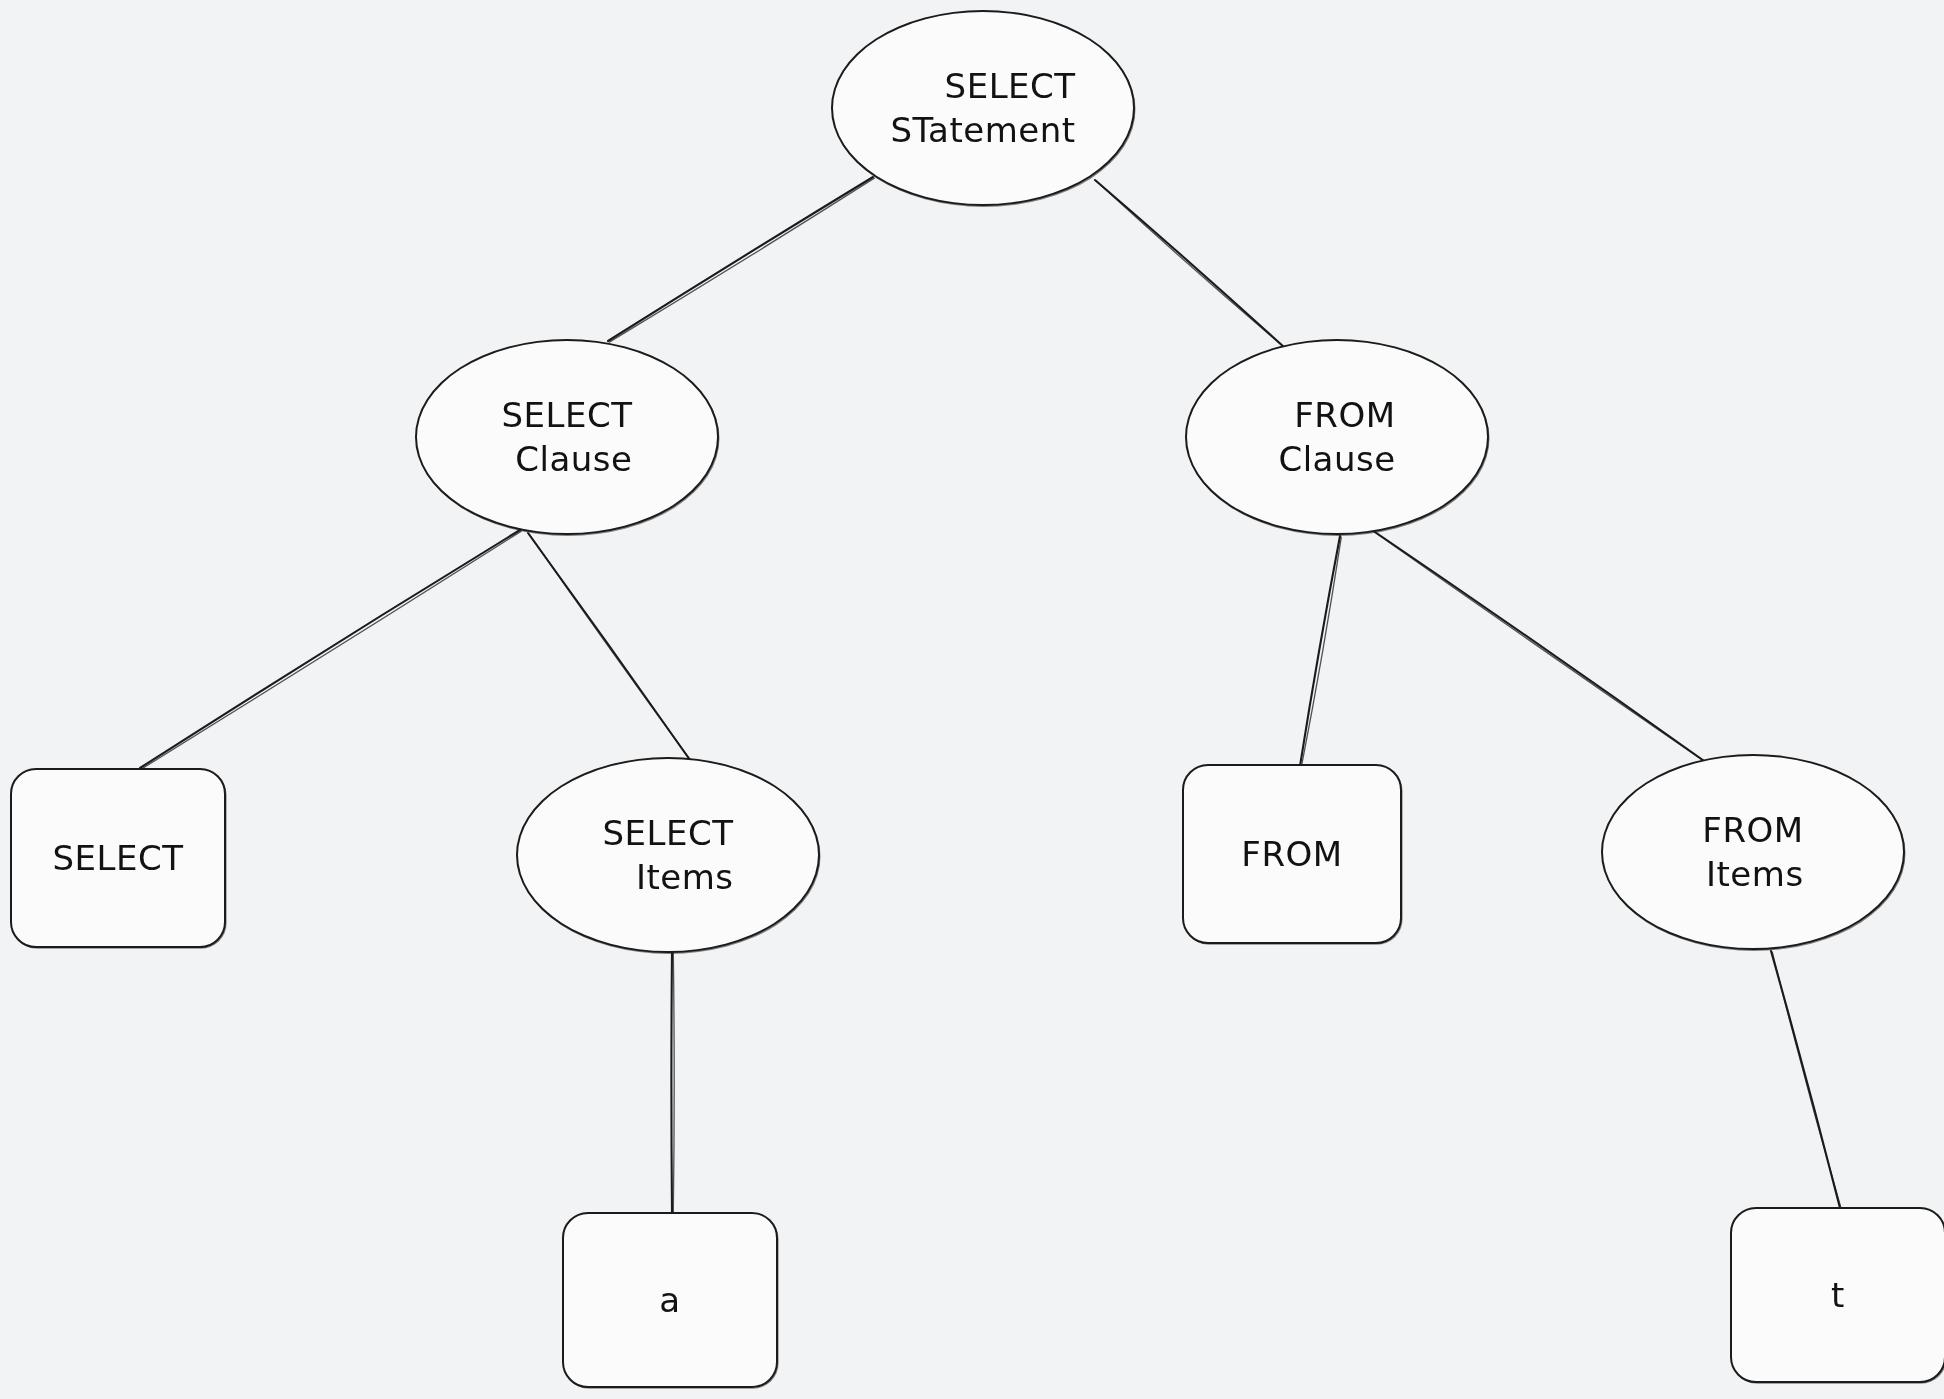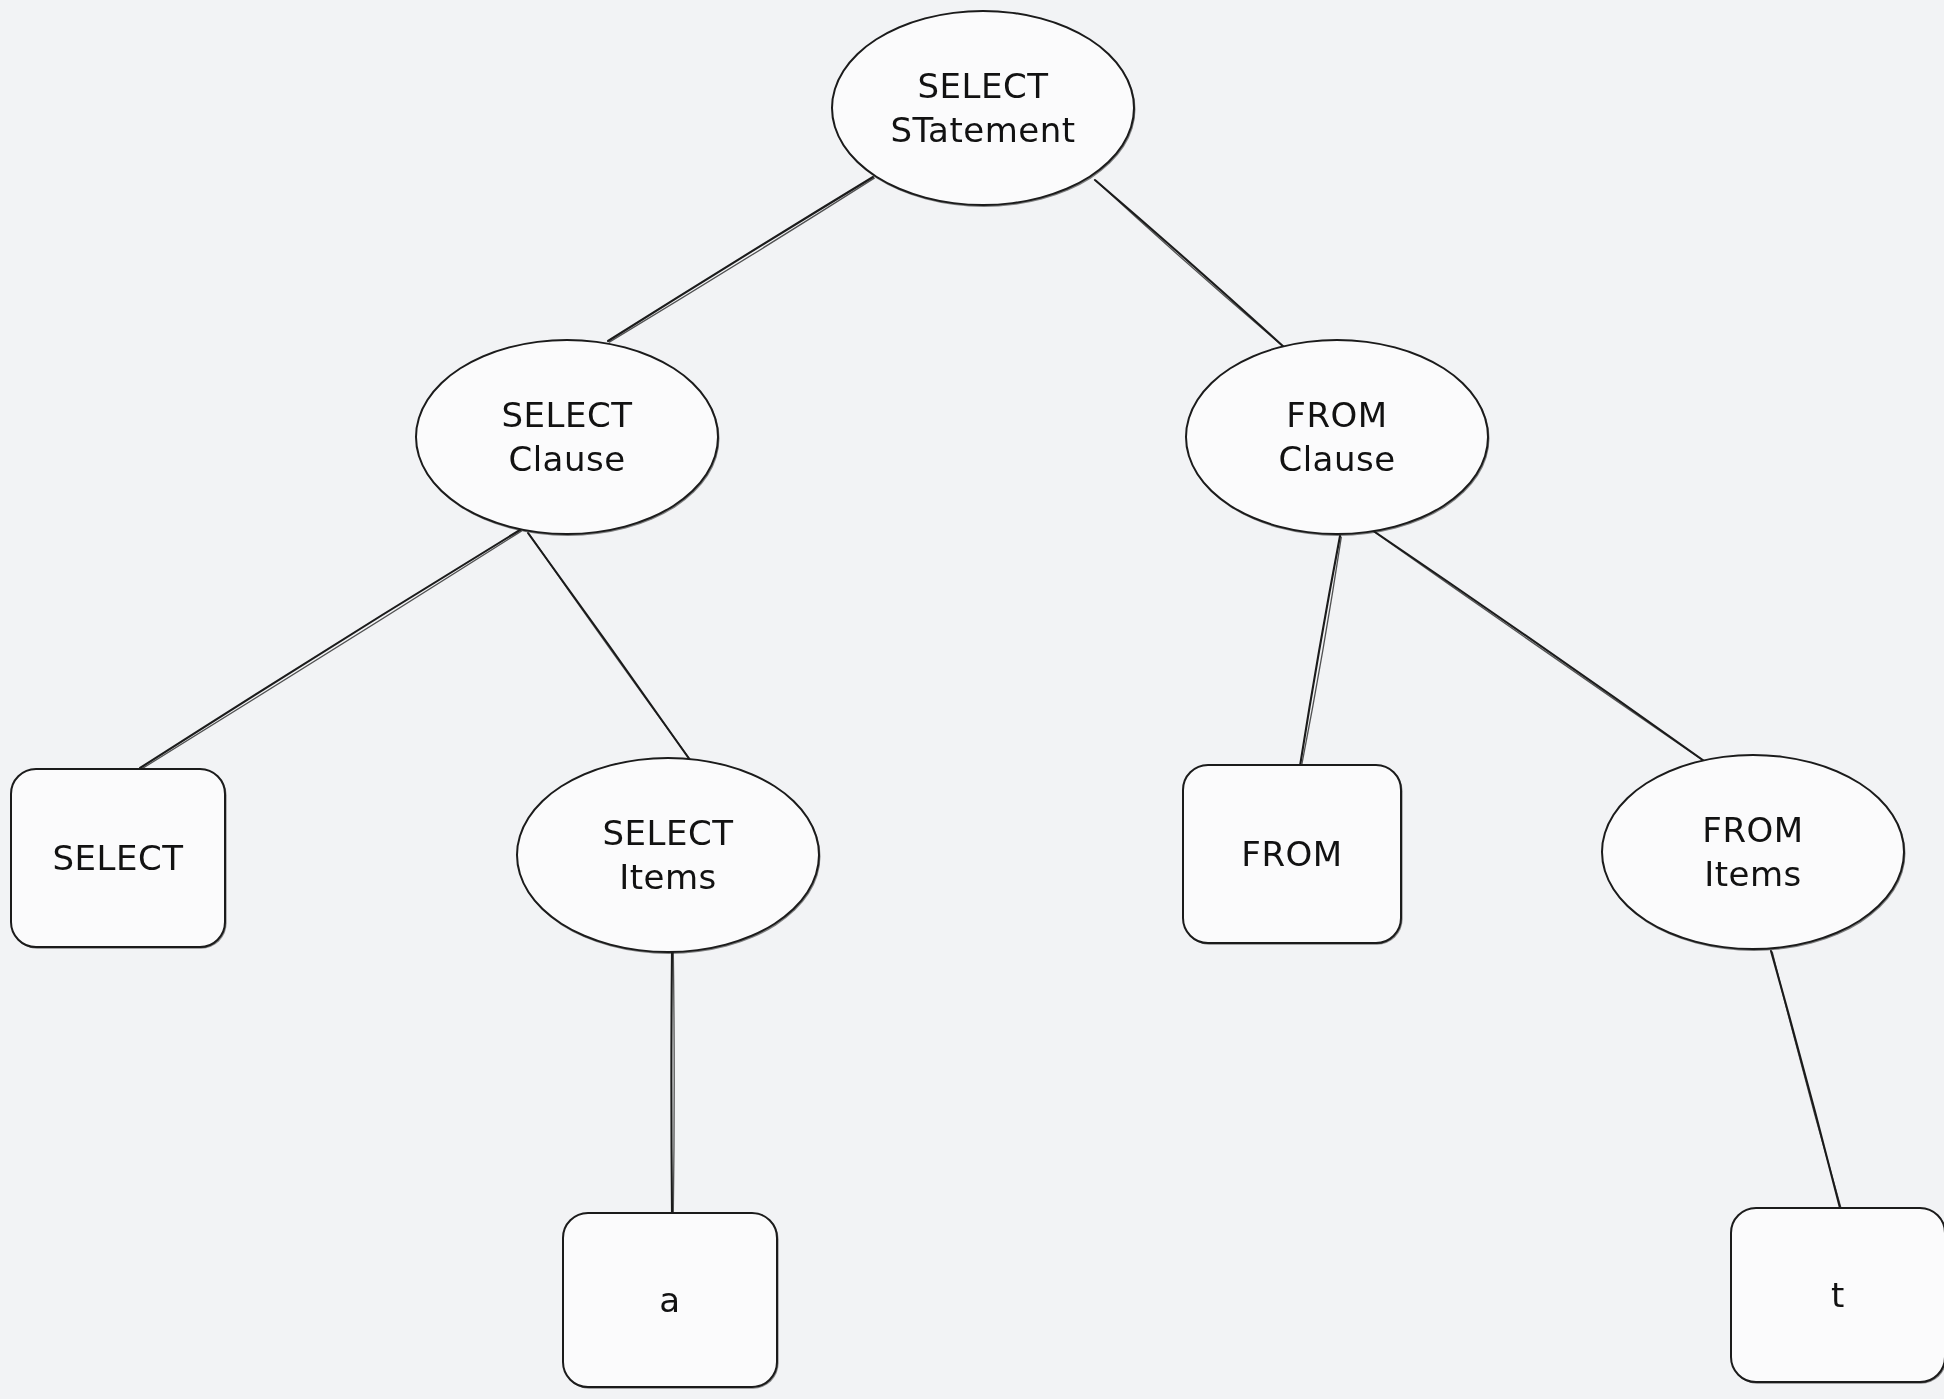--- a/index.html
+++ b/index.html
@@ -47,20 +47,21 @@
   }
   .node-rect {
     border: 2.2px solid #1b1b1b;
     border-radius: 26px;
     background: #fbfbfc;
     box-shadow: 1.1px 1.3px 0 -0.5px rgba(30,30,30,0.5);
   }
   .node-label {
     display: block;
     white-space: pre-line;
+    text-align: right;
   }
 </style>
 </head>
 <body>
 
 <div id="canvas">
 
   <svg id="edge-layer" viewBox="0 0 1944 1399">
       <g>
         <path d="M 873 177 Q 739.868507028291 257.97959977132393 608 341" fill="none" stroke="#1b1b1b" stroke-width="2.1" stroke-linecap="round" opacity="1"></path>

